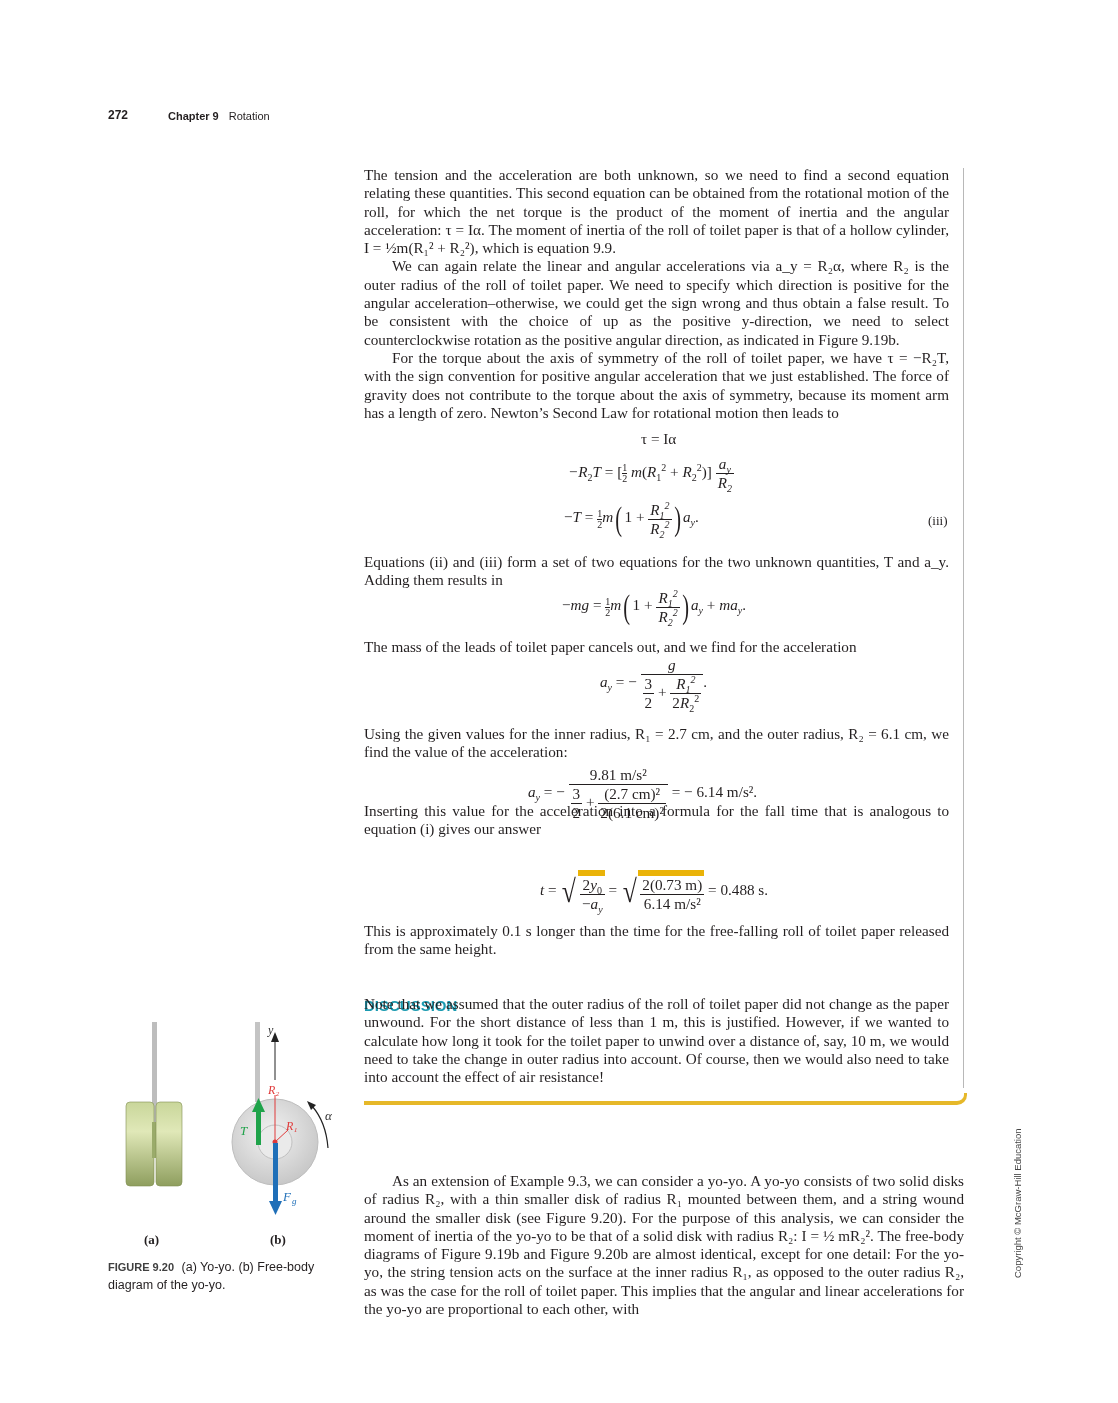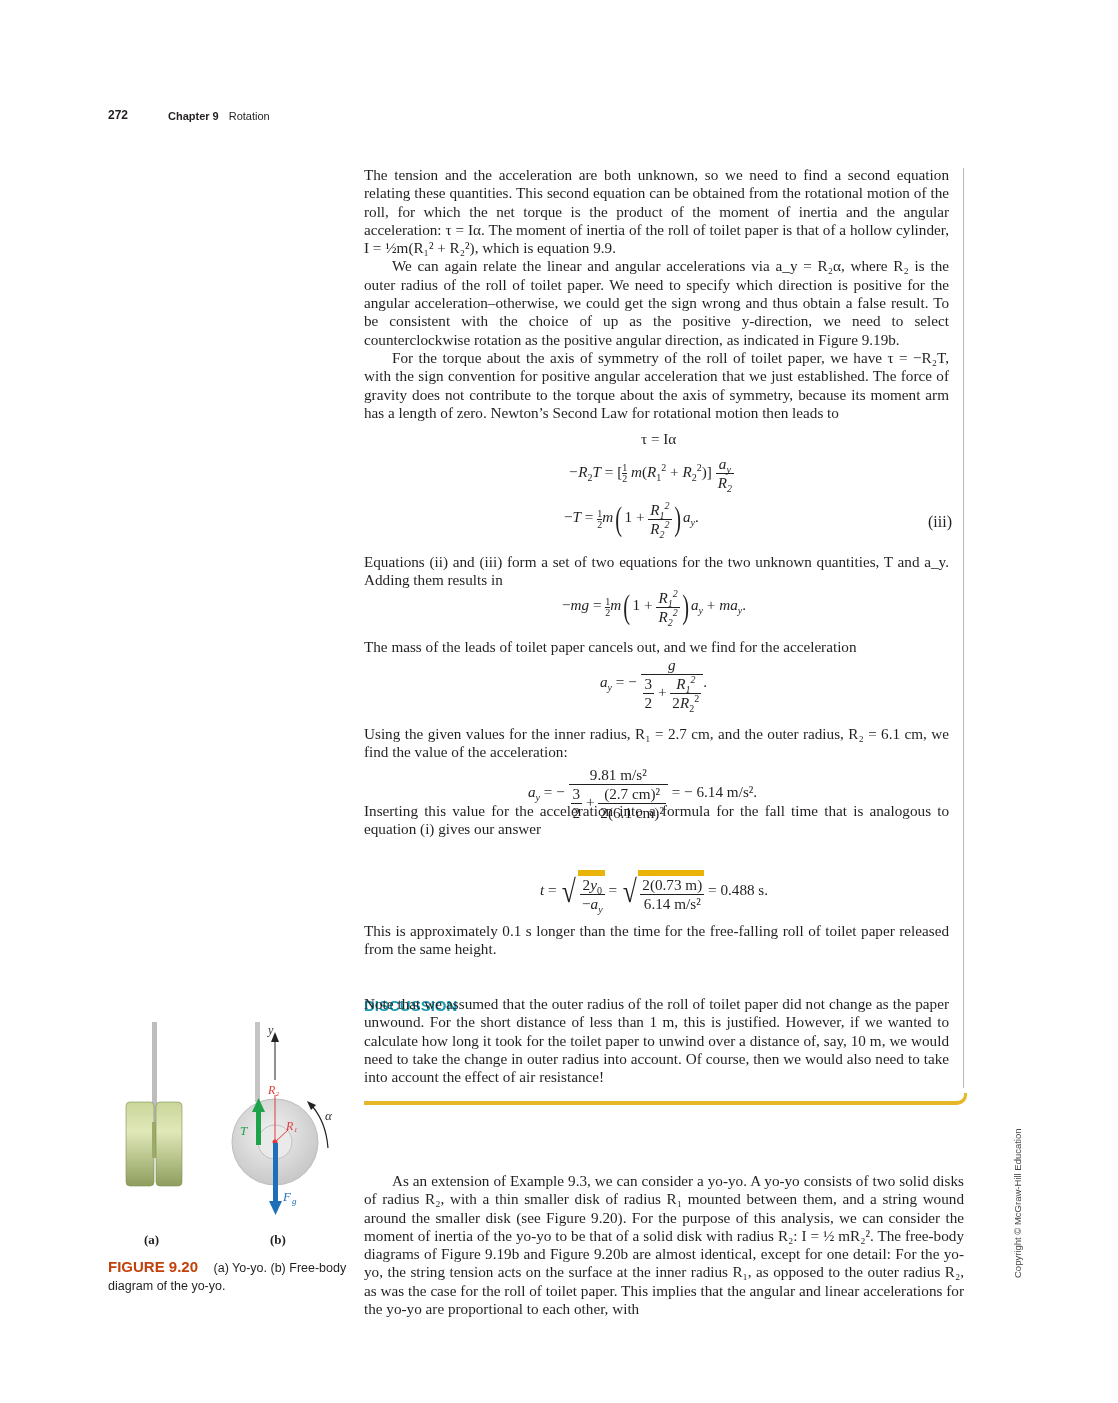--- a/index.html
+++ b/index.html
@@ -20,28 +20,28 @@
 
   .eq { position:absolute; font-family:"Liberation Serif", serif; font-size:15.2px; white-space:nowrap; }
   .frac { display:inline-block; vertical-align:middle; text-align:center; }
   .frac .num { display:block; border-bottom:1px solid #231f20; padding:0 2px; }
   .frac .den { display:block; padding:0 2px; }
   .sfrac { display:inline-block; vertical-align:middle; text-align:center; font-size:10px; line-height:10px; }
   .sfrac .num { display:block; border-bottom:1px solid #231f20; }
   .big { font-size:34px; font-weight:lighter; vertical-align:middle; transform:scaleX(0.6); display:inline-block; }
   .sqrt { display:inline-block; vertical-align:middle; border-top:6px solid #eab308; padding-left:2px; }
   .rad { font-size:32px; vertical-align:middle; display:inline-block; transform:scaleX(0.8); }
-  .eqnum { position:absolute; left:928px; top:513px; font-family:"Liberation Serif", serif; font-size:16px; }
+  .eqnum { position:absolute; left:928px; top:513px; font-family:"Liberation Serif", serif; font-size:13px; }
 
   .disc-head { position:absolute; left:364px; top:977px; font-family:"Liberation Sans", sans-serif; font-weight:bold; font-size:15px; color:#1a9ab0;margin-top:20px; }
 
   .fig { position:absolute; left:100px; top:1010px; width:250px; height:240px; }
   .figlabel { position:absolute; font-family:"Liberation Serif", serif; font-weight:bold; font-size:13px; }
   .caption { position:absolute; left:108px; top:1258px; width:240px; font-family:"Liberation Sans", sans-serif; font-size:12.5px; line-height:18px; }
-  .caption .fnum { color:#c2410c; font-weight:bold; font-size:15px; margin-right:12px; }
+  .caption .fnum { color:#404040; font-weight:bold; font-size:11px; margin-right:4px; }
 
   .copyright { position:absolute; left:1012px; top:1278px; transform-origin:left top; transform:rotate(-90deg); font-family:"Liberation Sans", sans-serif; font-size:9.5px; color:#444; white-space:nowrap; }
 </style>
 </head>
 <body>
 
 <div class="runhead">
   <span class="pgnum">272</span>
   <span class="chap"><b>Chapter 9</b><span>Rotation</span></span>
 </div>

